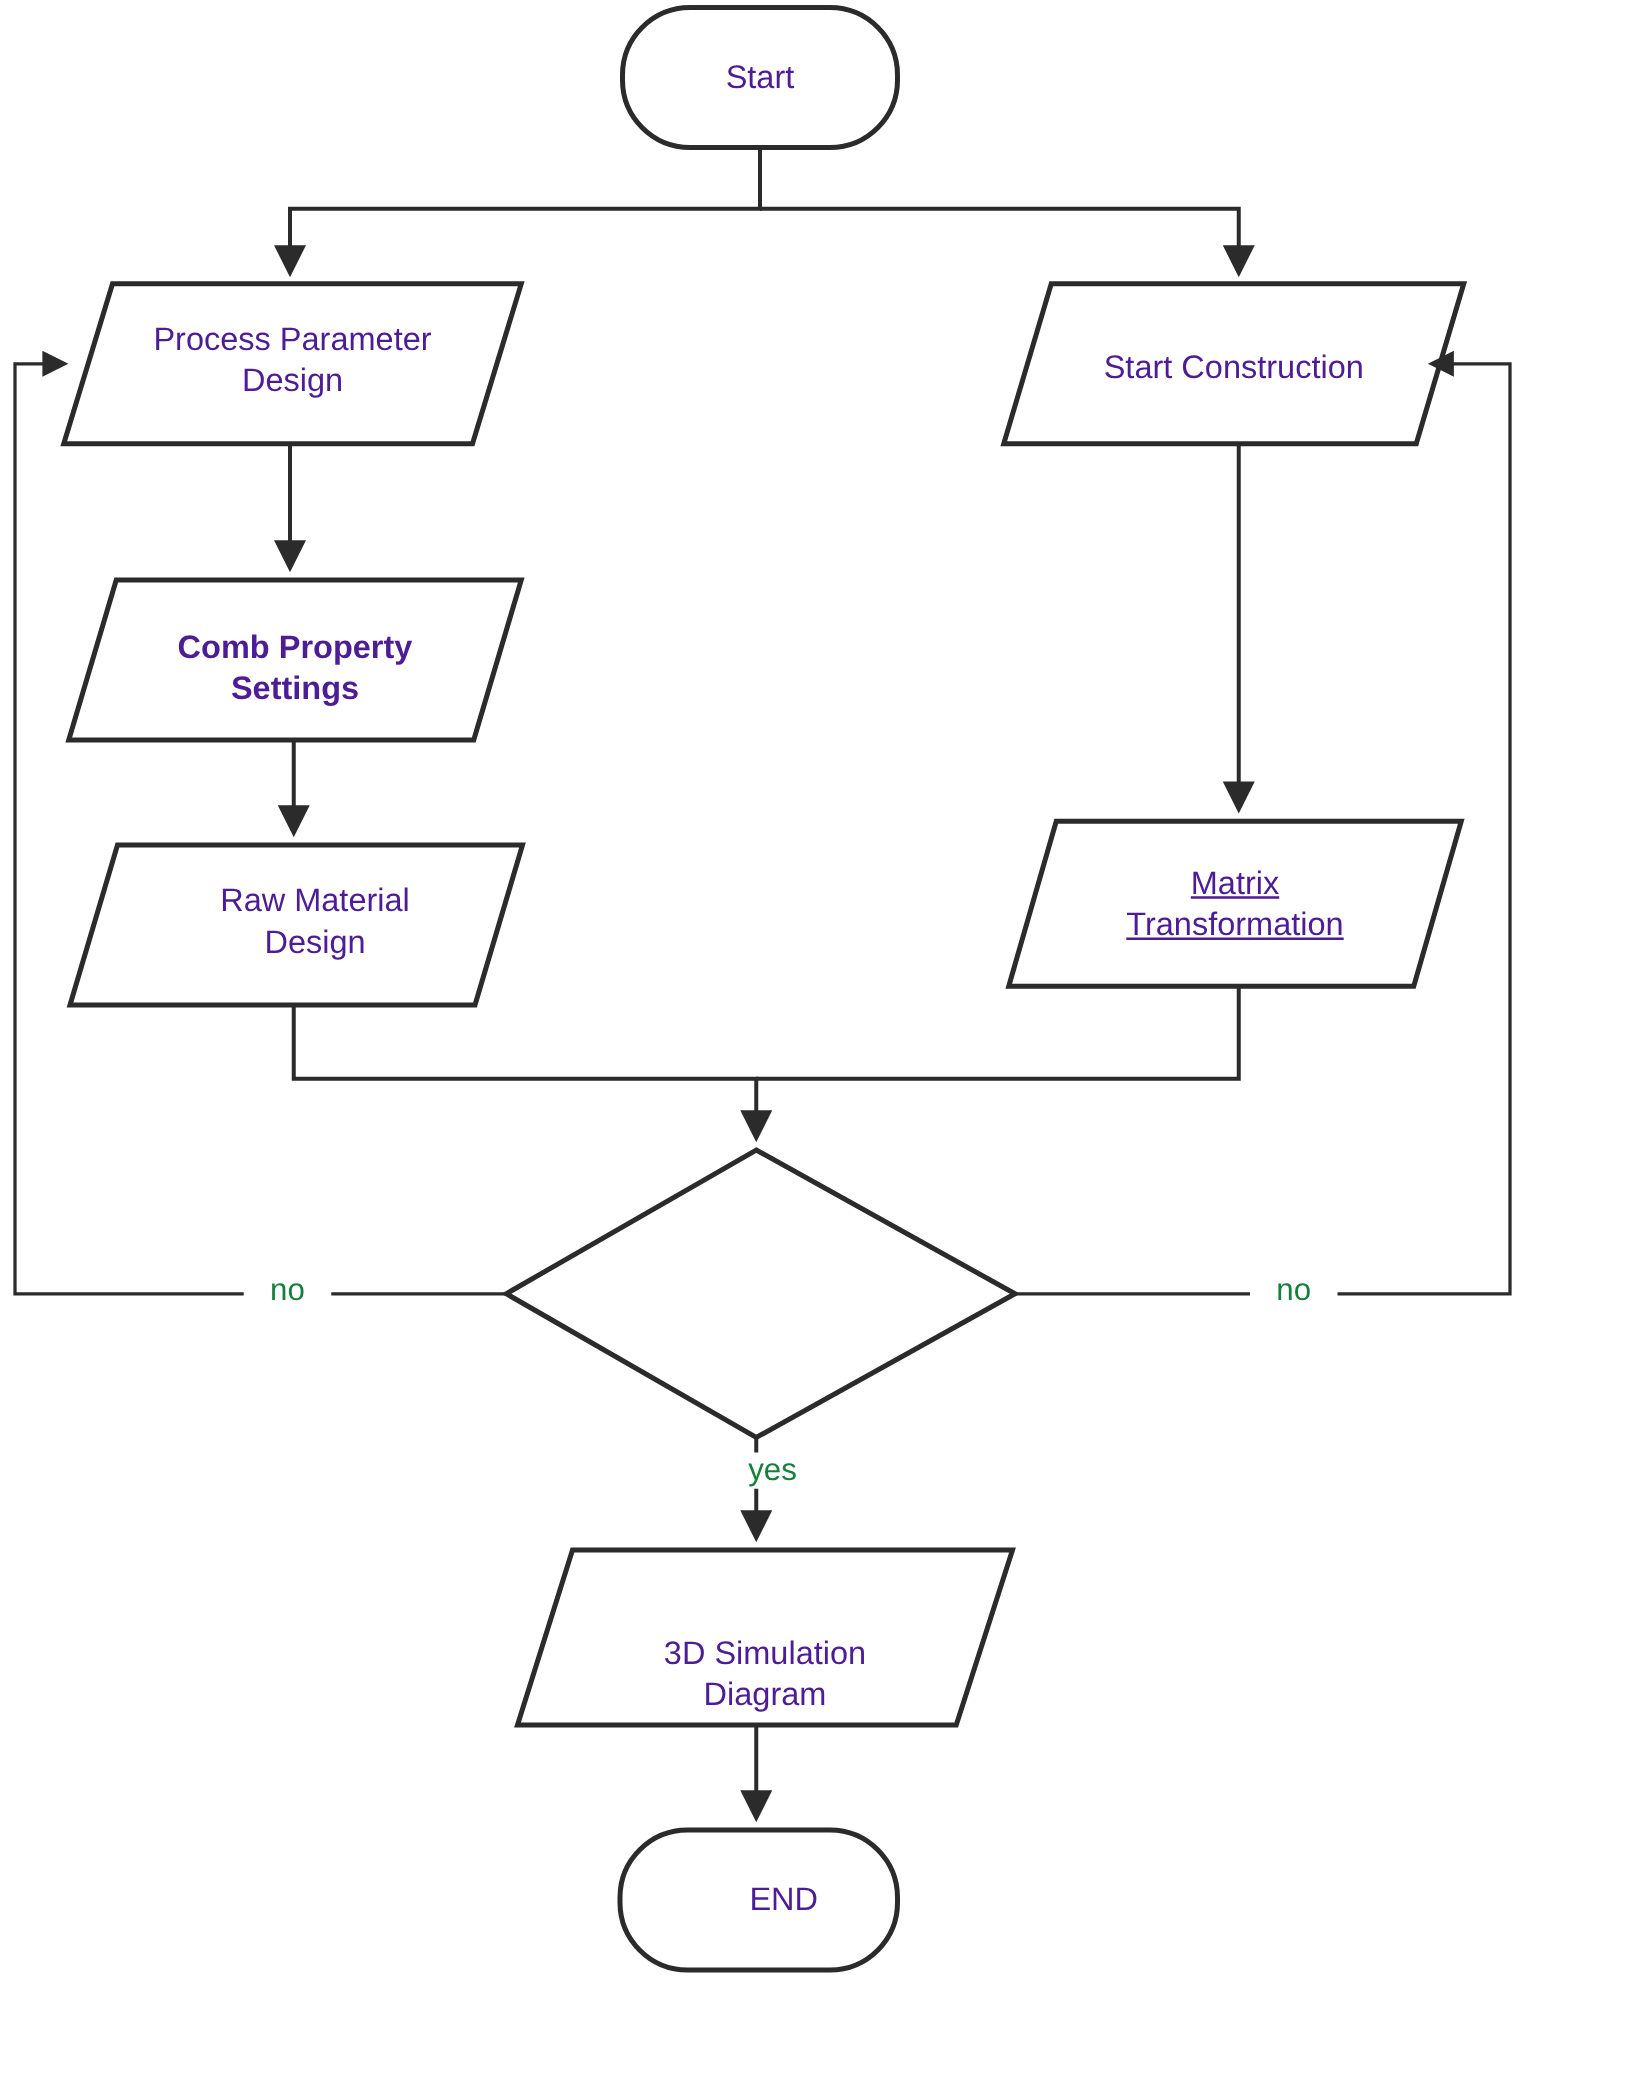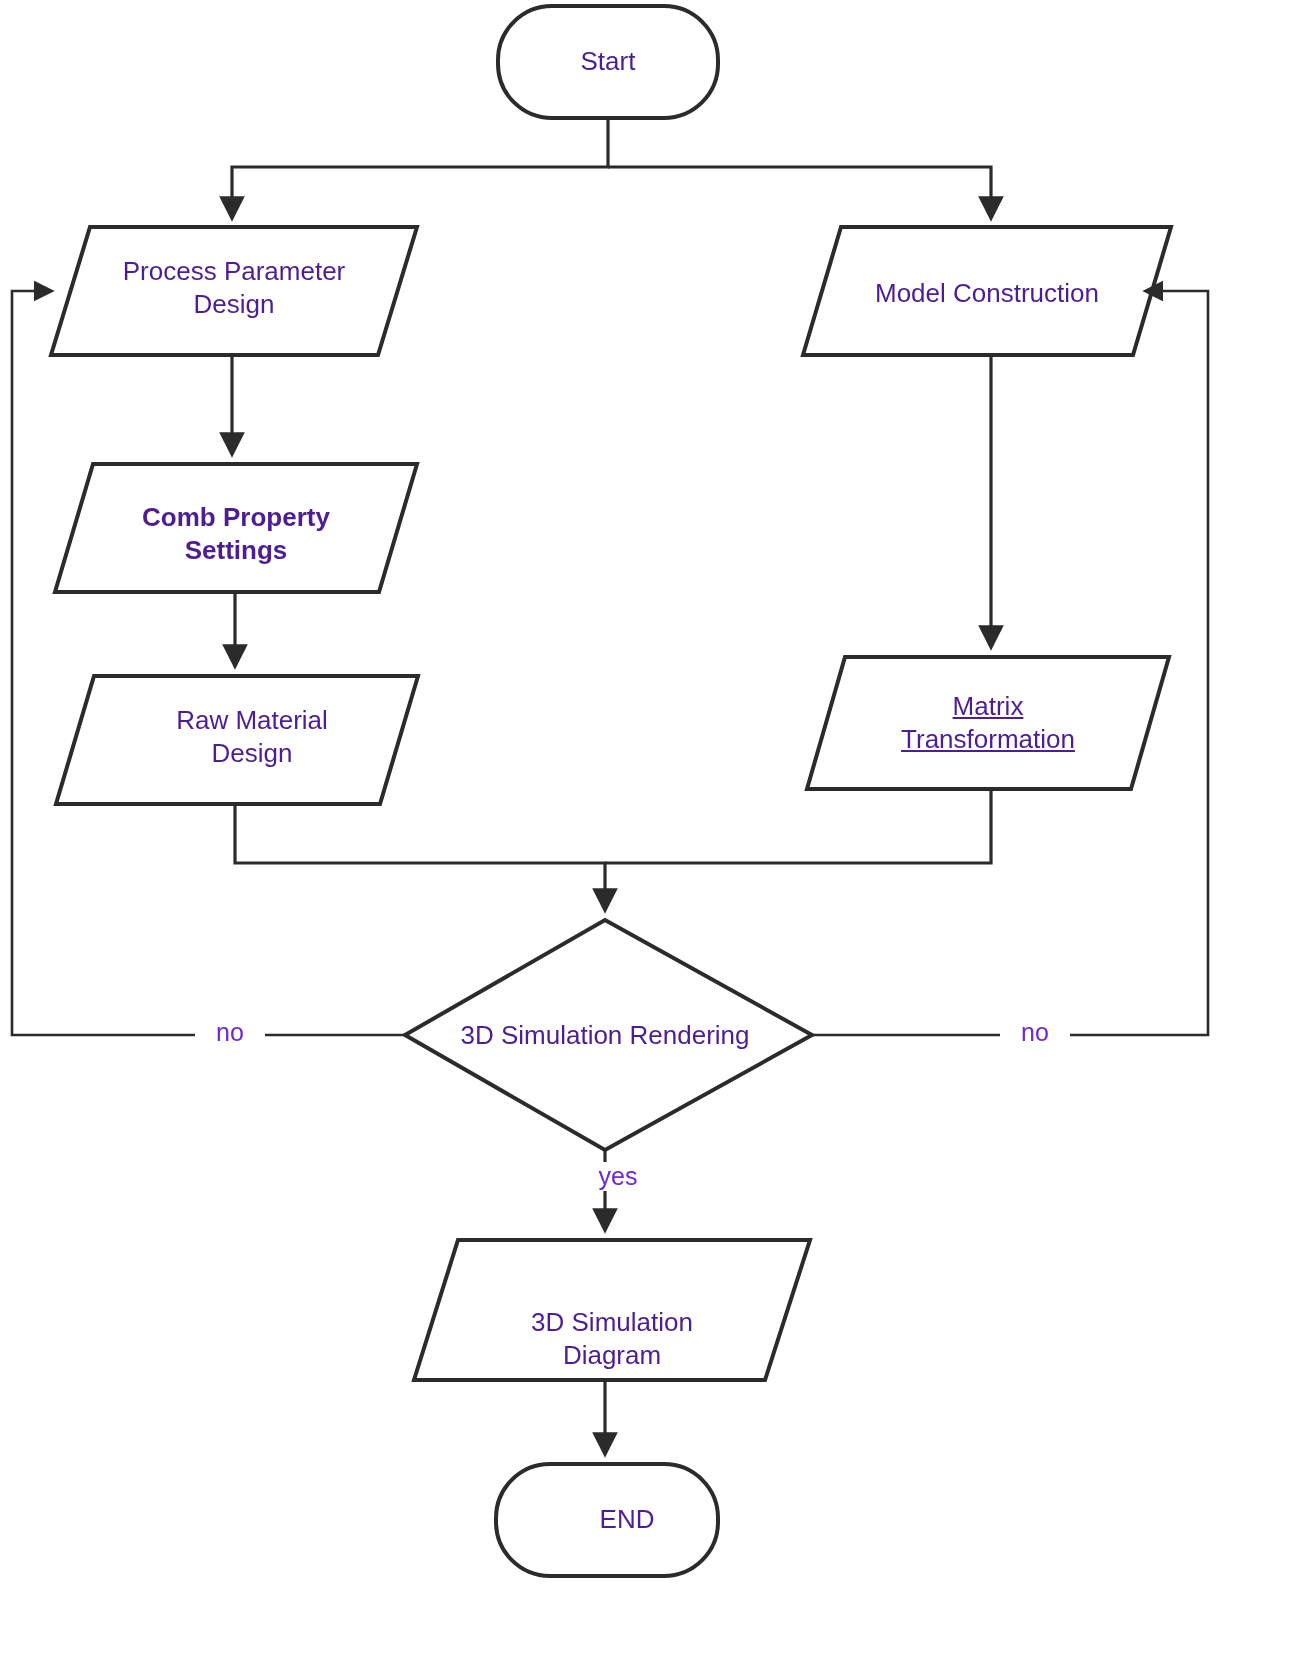--- a/index.html
+++ b/index.html
@@ -46,21 +46,21 @@
     text-align: center;
     color: #4c1d95;
     font-size: 26px;
     line-height: 1.28;
     white-space: pre-line;
     pointer-events: none;
     font-family: "Liberation Sans", sans-serif;
   }
   .edge-label {
     position: absolute;
-    color: #6d28d9;
+    color: #15803d;
     font-size: 25px;
     text-align: center;
     font-family: "Liberation Sans", sans-serif;
   }
   .hit {
     position: absolute;
   }
 </style>
 </head>
 <body>
@@ -112,32 +112,31 @@
     <path class="edge" d="M605,1150 L605,1228" marker-end="url(#arrow)"></path>
 
     <path class="edge" d="M605,1380 L605,1452" marker-end="url(#arrow)"></path>
   </svg>
 
   <div class="node-label" style="left:498px; top:45px; width:220px;">Start</div>
 
   <div class="node-label" style="left:62px; top:255px; width:344px;">Process Parameter
 Design</div>
 
-  <div class="node-label" style="left:815px; top:277px; width:344px;">Model Construction</div>
+  <div class="node-label" style="left:815px; top:277px; width:344px;">Start Construction</div>
 
   <div class="node-label" style="left:64px; top:501px; width:344px;font-weight:bold;">Comb Property
 Settings</div>
 
   <div class="node-label" style="left:80px; top:704px; width:344px;">Raw Material
 Design</div>
 
   <div class="node-label" style="left:816px; top:690px; width:344px;text-decoration:underline;">Matrix
 Transformation</div>
 
-  <div class="node-label" style="left:420px; top:1019px; width:370px;">3D Simulation Rendering</div>
 
   <div class="node-label" style="left:436px; top:1270px; width:352px;margin-top:36px;">3D Simulation
 Diagram</div>
 
   <div class="node-label" style="left:516px; top:1503px; width:222px;">END</div>
 
   <div class="edge-label" style="left:195px; top:1018px; width:70px; background:#ffffff;">no</div>
 
   <div class="edge-label" style="left:1000px; top:1018px; width:70px; background:#ffffff;">no</div>
 

